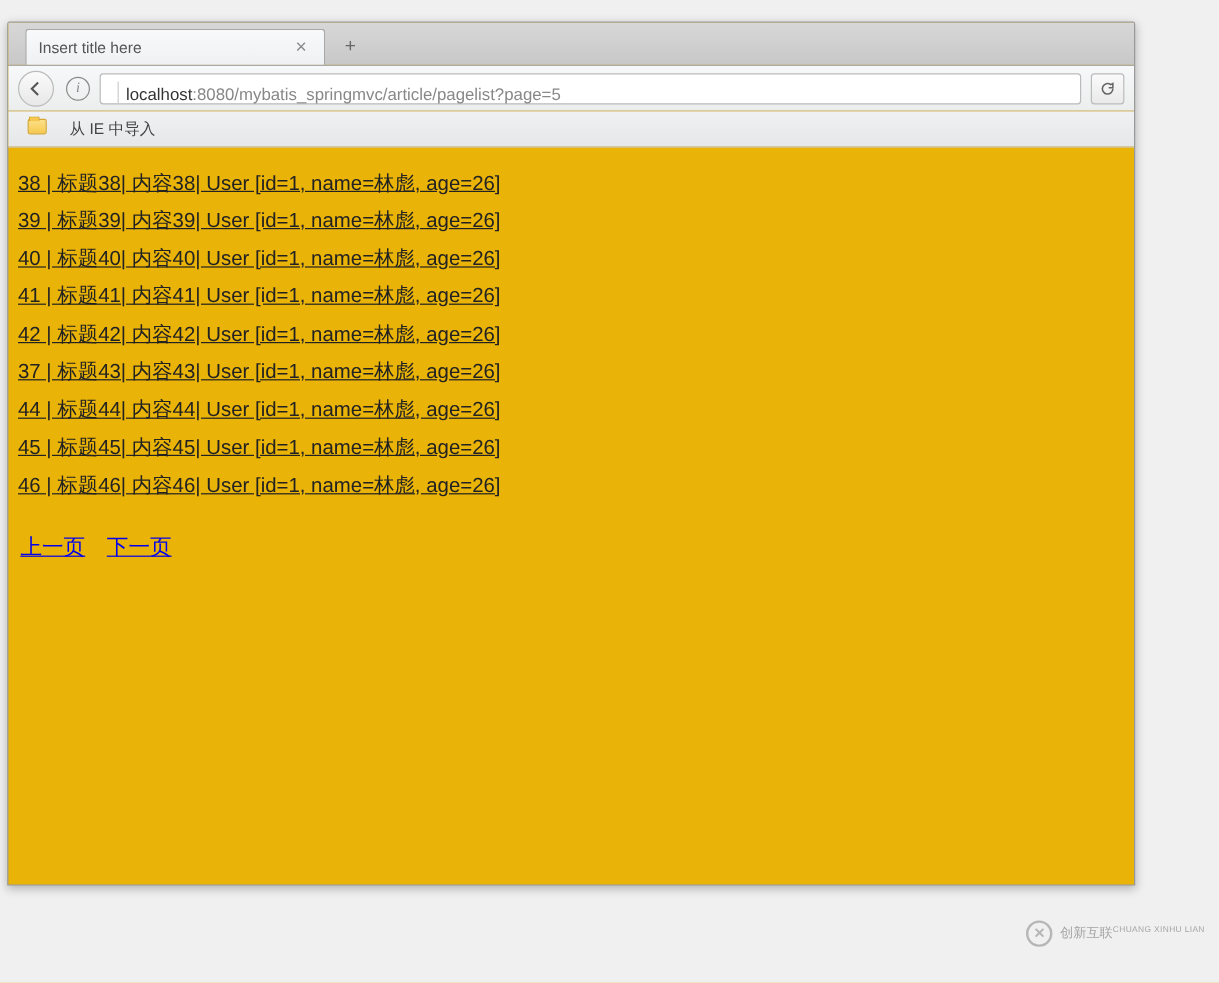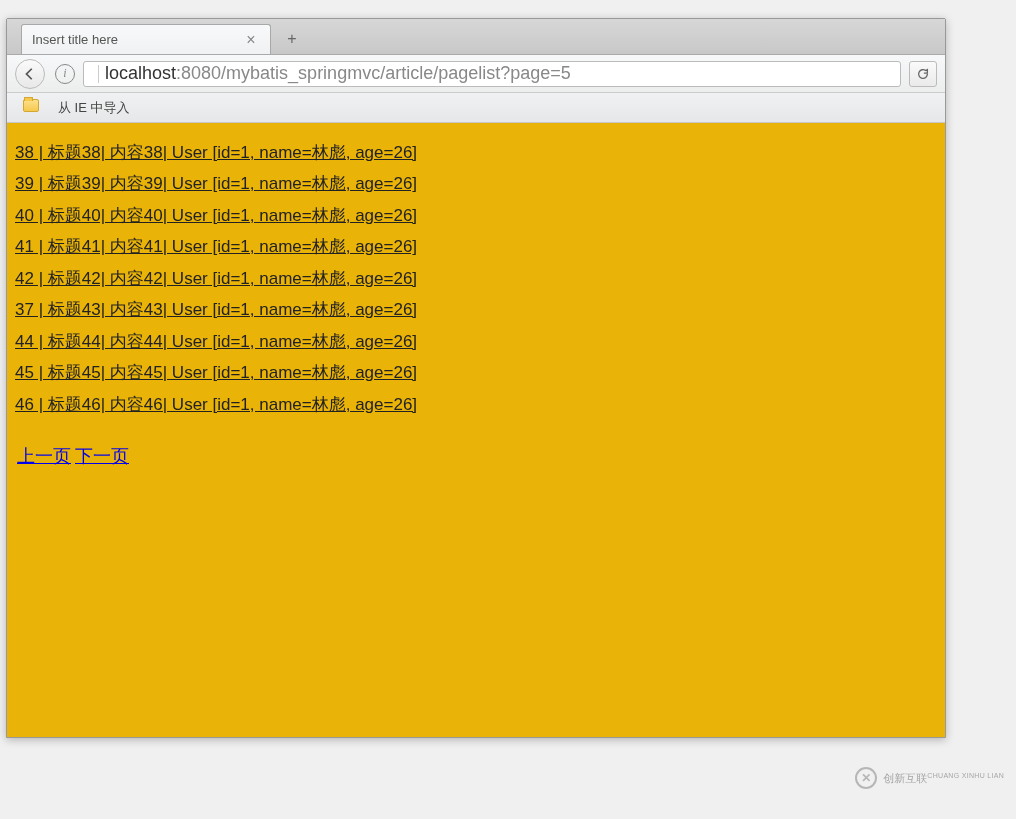--- a/index.html
+++ b/index.html
@@ -112,23 +112,23 @@
       font-style: italic;
       margin-left: 2px;
     }
     .url-bar {
       flex: 1;
       height: 26px;
       background: white;
       border: 1px solid #bbb;
       border-radius: 3px;
       display: flex;
-      align-items: center;
+      align-items: flex-end;
       padding: 0 8px;
-      font-size: 18px;
+      font-size: 14px;
     }
     .url-divider {
       width: 1px;
       height: 18px;
       background: #ccc;
       margin: 0 6px;
     }
     .url-text {
       color: #888;
       flex: 1;
@@ -195,21 +195,21 @@
       color: #222;
       line-height: 1.85;
     }
     .data-row {
       white-space: nowrap;
       text-decoration: underline;
     }
     .pagination {
       margin-top: 20px;
       display: flex;
-      gap: 4px;
+      gap: 18px;
       padding-left: 2px;
     }
     .pagination a {
       color: #0000EE;
       text-decoration: underline;
       font-size: 18px;
     }
     .watermark {
       position: absolute;
       bottom: 30px;

